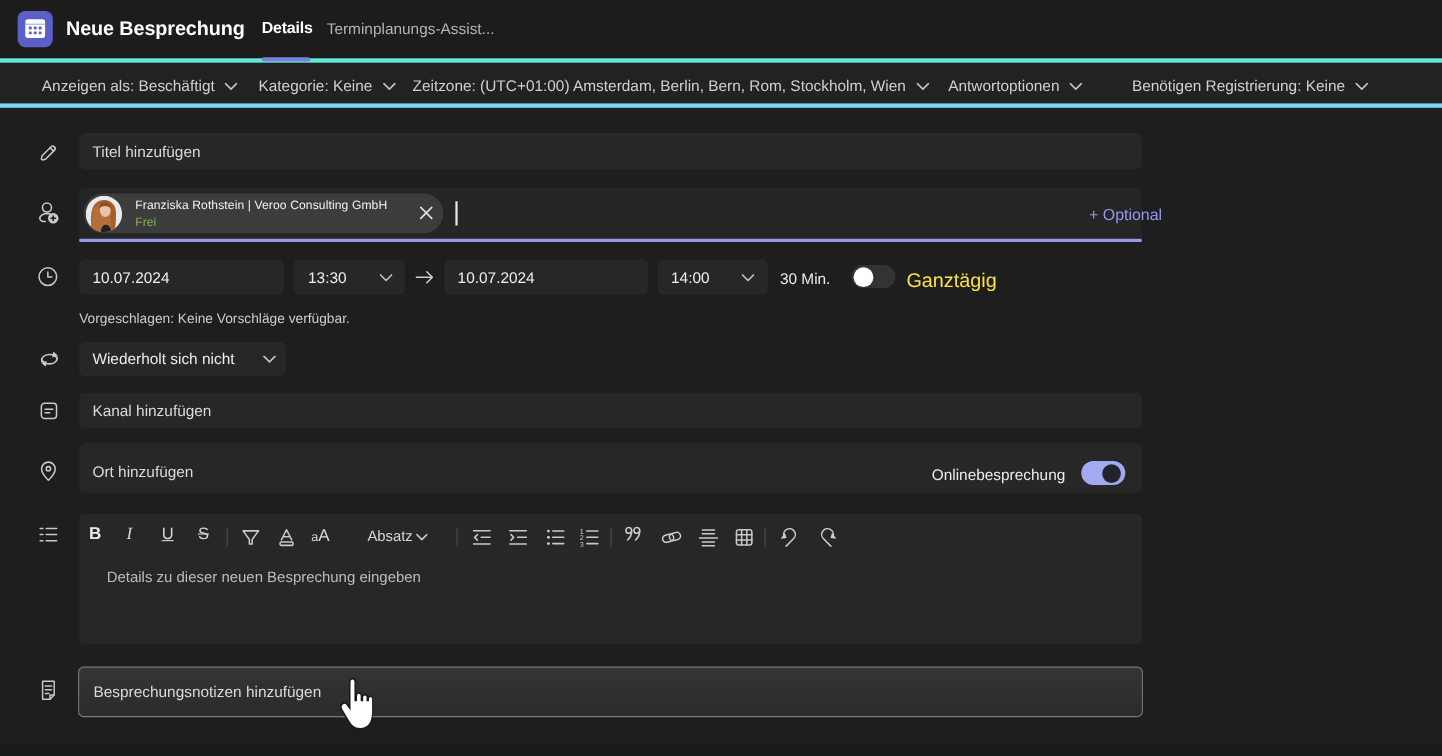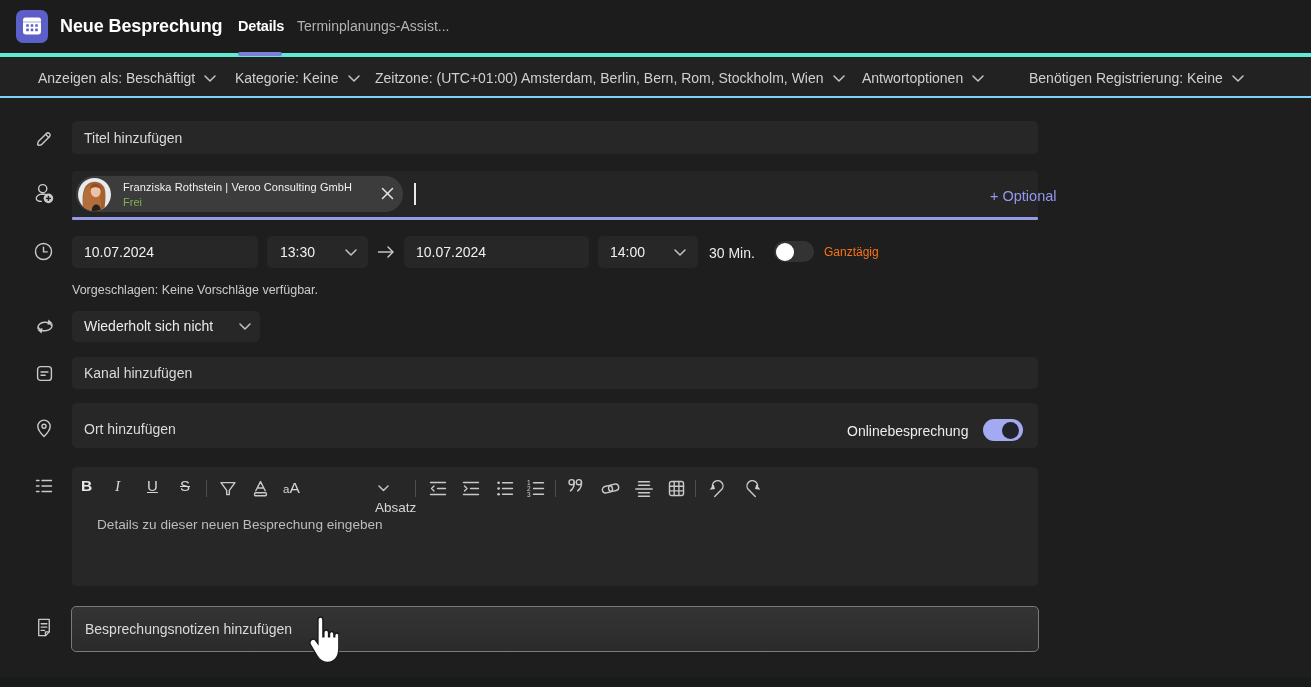--- a/index.html
+++ b/index.html
@@ -15,21 +15,21 @@
 
 
 #topbar { position:absolute; left:0; top:0; width:1311px; height:57px; background:#1c1c1c; border-bottom:4px solid #5eead4; }
 #tile { position:absolute; left:16px; top:10px; width:32px; height:33px; background:#5b5fc7; border-radius:7px; }
 #title { position:absolute; left:60px; top:16px; font-size:18px; font-weight:bold; color:#ffffff; letter-spacing:-0.1px; }
 #tabD { position:absolute; left:238px; top:18px; font-size:14.5px; font-weight:bold; color:#ffffff; letter-spacing:-0.2px; }
 #tabUL { position:absolute; left:238px; top:52px; width:44px; height:4px; background:#7b80da; border-radius:2px; }
 #tabT { position:absolute; left:297px; top:18px; font-size:14px; color:#b3b3b3; }
 
 
-#bar2 { position:absolute; left:0; top:58px; width:1311px; height:40px; background:#222223; border-bottom:2px solid #7dd3fc; }
+#bar2 { position:absolute; left:0; top:58px; width:1311px; height:40px; background:#222223; border-bottom:4px solid #7dd3fc; }
 .b2item { position:absolute; top:0; height:40px; display:flex; align-items:center; gap:9px; font-size:14px; color:#d0d0d0; white-space:nowrap; }
 
 
 #content { position:absolute; left:0; top:99px; width:1311px; height:588px; background:#1e1e1e; }
 </style>
 </head>
 <body>
 <div id="topbar">
   <div id="tile">
     <svg width="32" height="33" viewBox="0 0 32 33">
@@ -172,21 +172,21 @@
   <div class="field" style="left:404px; top:236px; width:185px; height:32px;"></div>
   <div class="abs" style="left:416px; top:244px; font-size:14px; color:#f0f0f0;">10.07.2024</div>
   <div class="field" style="left:598px; top:236px; width:100px; height:32px;"></div>
   <div class="abs" style="left:610px; top:244px; font-size:14px; color:#f0f0f0;">14:00</div>
   <svg class="abs" style="left:674px; top:249px;" width="12" height="7" viewBox="0 0 12 7">
     <polyline class="chev" points="1,1 6,6 11,1"></polyline>
   </svg>
   <div class="abs" style="left:709px; top:245px; font-size:14px; color:#ececec;">30 Min.</div>
   <div class="abs" style="left:774px; top:241px; width:40px; height:21px; background:#333333; border-radius:11px;"></div>
   <div class="abs" style="left:775.5px; top:242.5px; width:18px; height:18px; background:#ffffff; border-radius:50%;"></div>
-  <div class="abs" style="left:824px; top:245px; font-size:12px; color:#f97316;text-align:center;">Ganztägig</div>
+  <div class="abs" style="left:824px; top:245px; font-size:18px; color:#fde047;text-align:center;">Ganztägig</div>
   <div class="abs" style="left:72px; top:283px; font-size:12.5px; color:#cccccc;">Vorgeschlagen: Keine Vorschläge verfügbar.</div>
 
   <div class="field" style="left:72px; top:311px; width:188px; height:31px;"></div>
   <div class="abs" style="left:84px; top:318px; font-size:14px; color:#ececec;">Wiederholt sich nicht</div>
   <svg class="abs" style="left:239px; top:323px;" width="12" height="7" viewBox="0 0 12 7">
     <polyline class="chev" points="1,1 6,6 11,1"></polyline>
   </svg>
 
   <div class="field" style="left:72px; top:357px; width:966px; height:32px;"></div>
   <div class="abs ftext" style="left:84px; top:365px;">Kanal hinzufügen</div>
@@ -204,21 +204,21 @@
   <div class="abs" style="left:180px; top:477px; font-size:15px; text-decoration:line-through; color:#d6d6d6;">S</div>
   <div class="abs tbdiv" style="left:206px;"></div>
   <svg class="abs tbi" style="left:219px;" width="18" height="18" viewBox="0 0 18 18">
     <path class="ic" d="M2 2.6 L16 2.6 L10.3 10.4 L10.3 14.6 L7.7 14.6 L7.7 10.4 Z" stroke-width="1.3"></path>
   </svg>
   <svg class="abs tbi" style="left:252px;" width="17" height="18" viewBox="0 0 17 18">
     <path class="ic" d="M3.8 10.8 L8.5 1.6 L13.2 10.8 M5.3 8 H11.7" stroke-width="1.3"></path>
     <rect class="ic" x="2.6" y="12.8" width="11.8" height="3" rx="1" stroke-width="1.2"></rect>
   </svg>
   <div class="abs" style="left:283px; top:479px; font-size:11.5px; color:#d6d6d6;">a<span style="font-size:15.5px;">A</span></div>
-  <div class="abs" style="left:334px; top:500px; font-size:13.5px; color:#d6d6d6;margin-left:41px;">Absatz</div>
+  <div class="abs" style="left:334px; top:480px; font-size:13.5px; color:#d6d6d6;">Absatz</div>
   <svg class="abs" style="left:378px; top:485px;" width="11" height="7" viewBox="0 0 11 7">
     <polyline class="chev" points="1,1 5.5,5.5 10,1" stroke-width="1.3"></polyline>
   </svg>
   <div class="abs tbdiv" style="left:415px;"></div>
   <svg class="abs tbi" style="left:429px;" width="18" height="17" viewBox="0 0 18 17">
     <line class="ic" x1="1.5" y1="2.5" x2="16.5" y2="2.5" stroke-width="1.3"></line>
     <line class="ic" x1="8.5" y1="8.5" x2="16.5" y2="8.5" stroke-width="1.3"></line>
     <line class="ic" x1="1.5" y1="14.5" x2="16.5" y2="14.5" stroke-width="1.3"></line>
     <polyline class="ic" points="5,6 2.5,8.5 5,11" stroke-width="1.3"></polyline>
   </svg>

